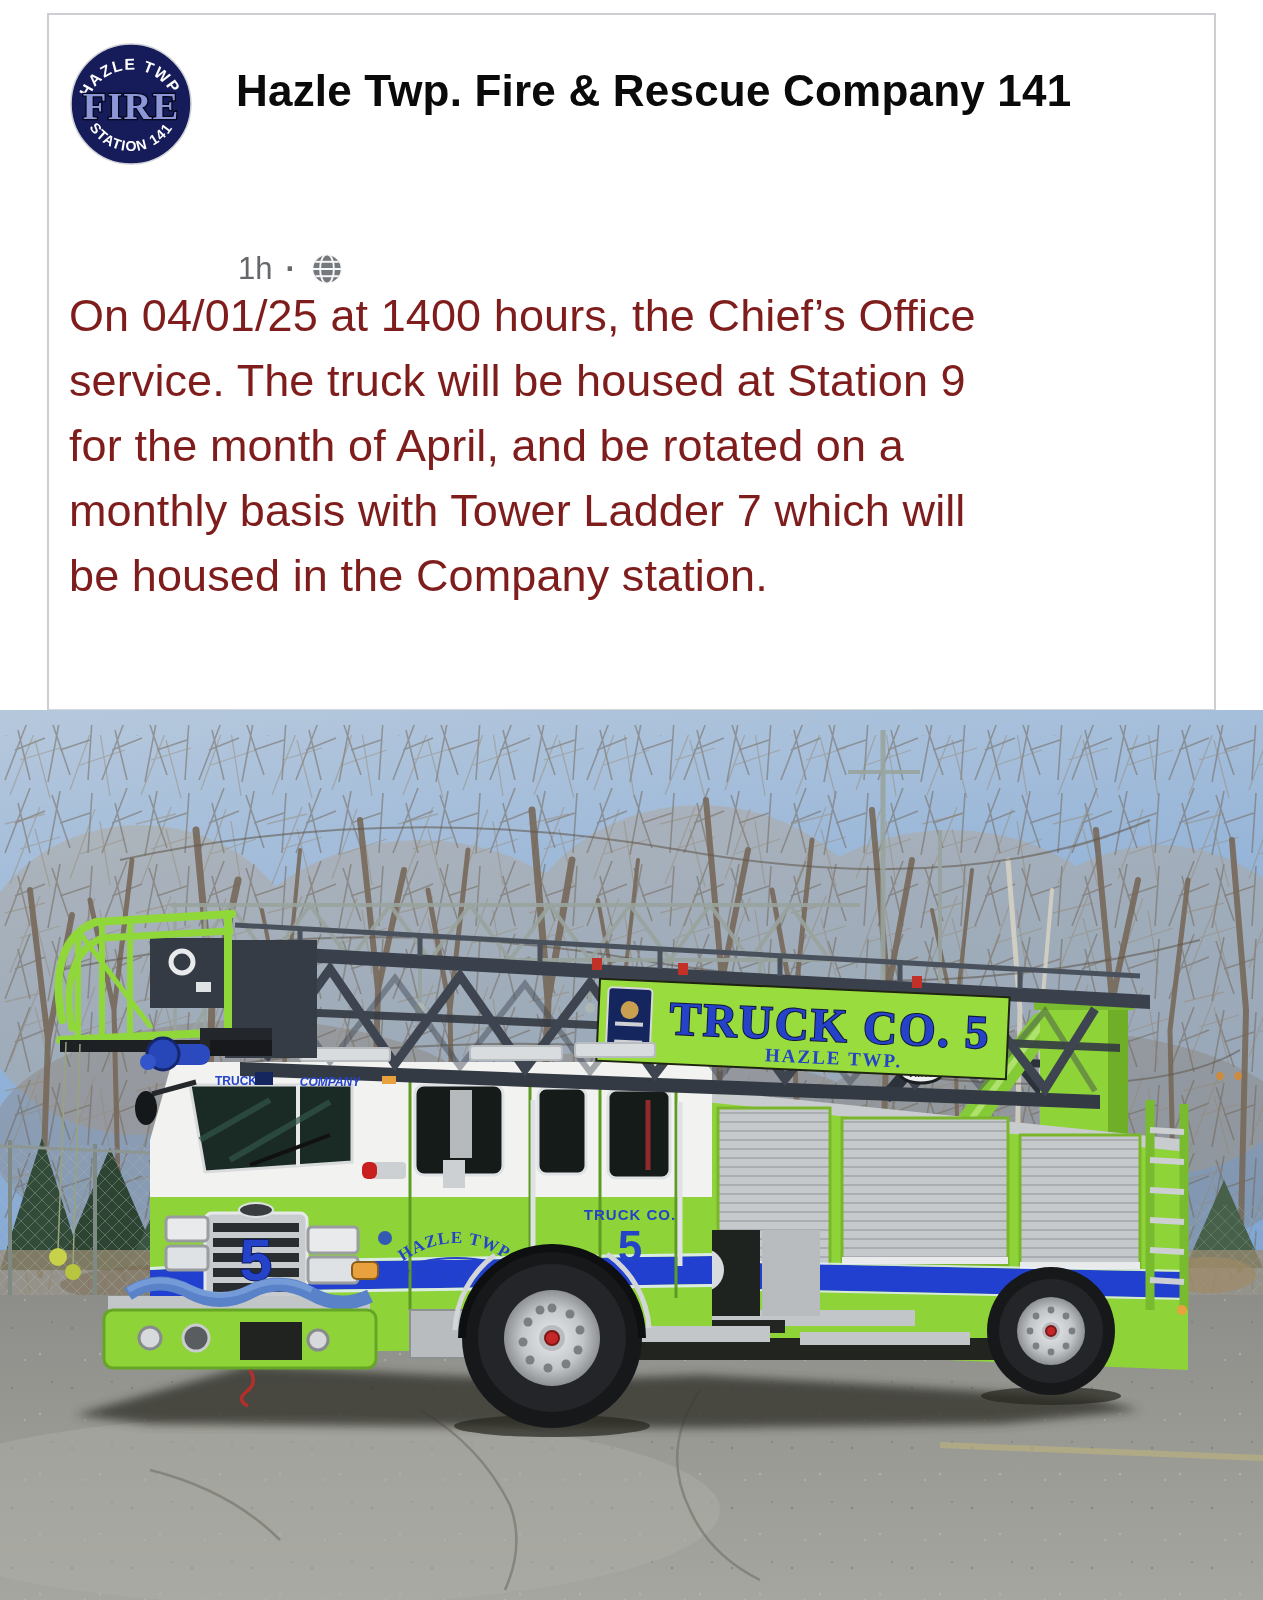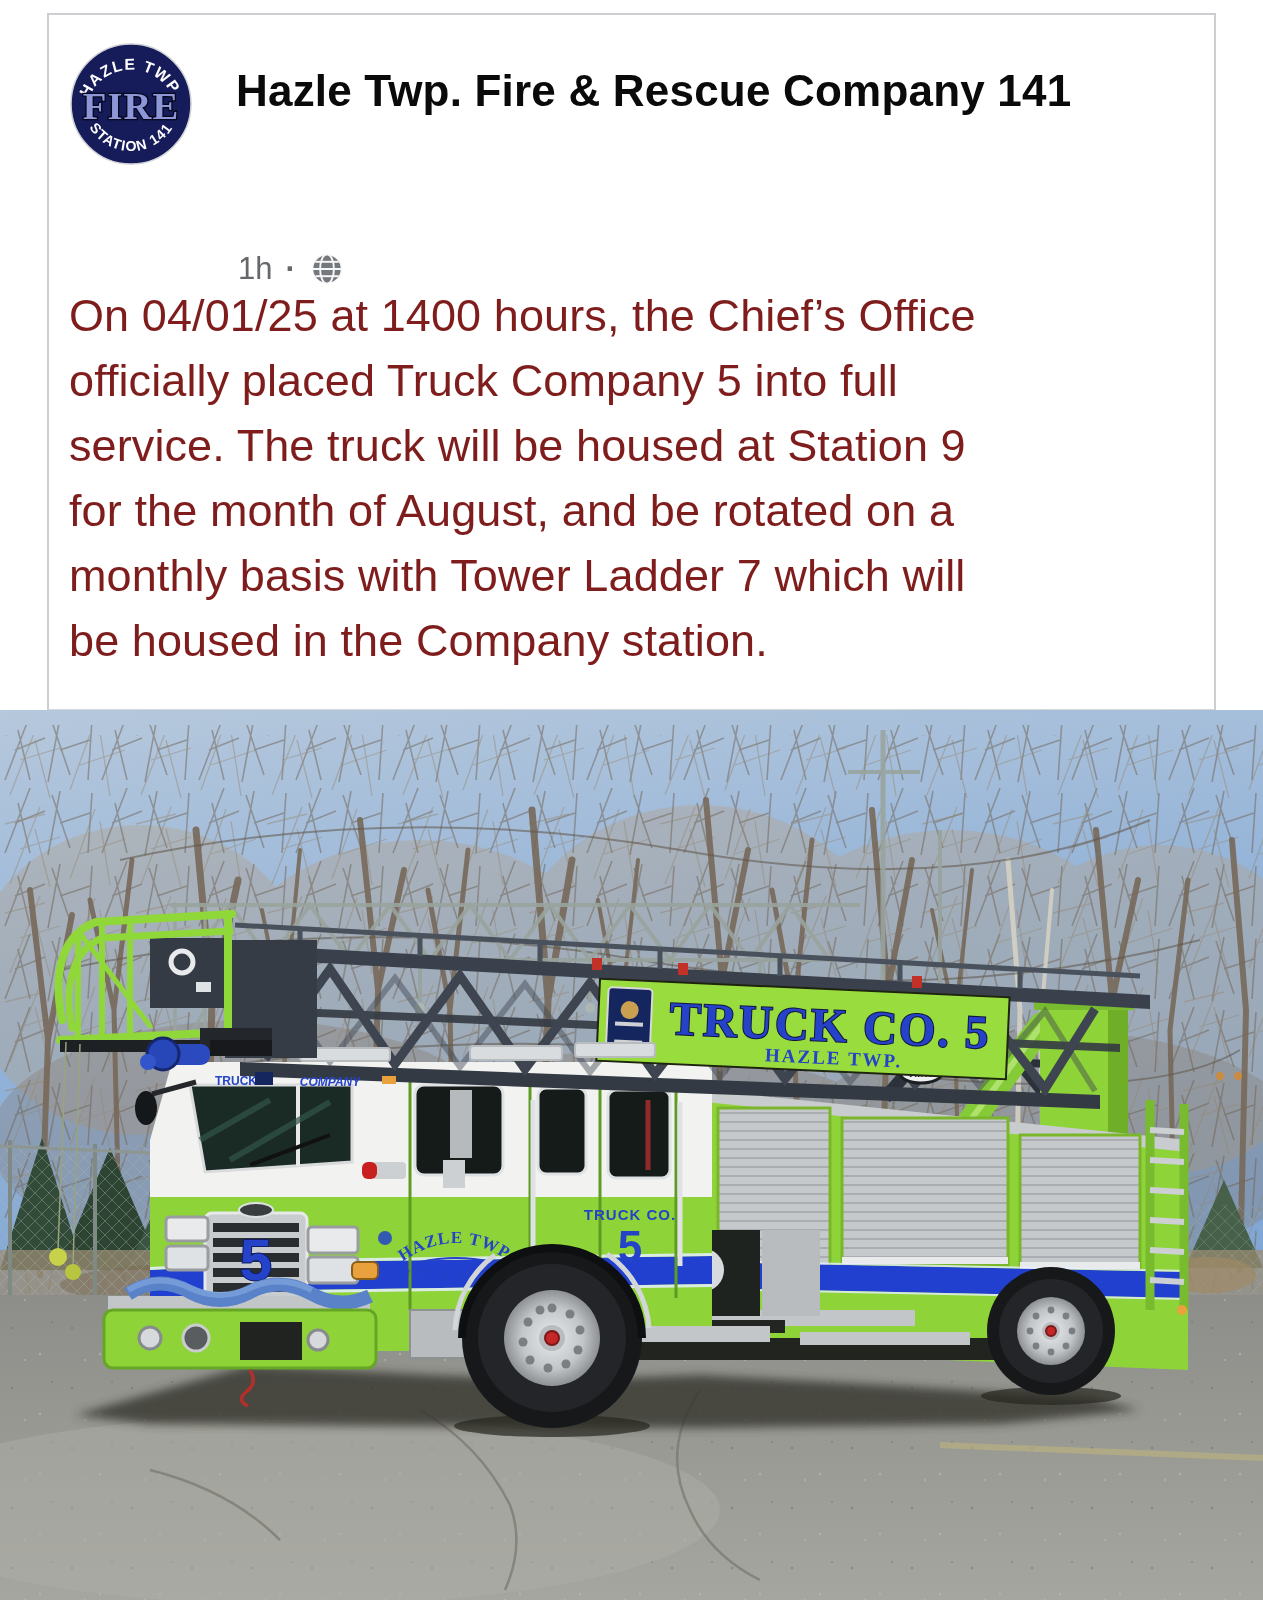--- a/index.html
+++ b/index.html
@@ -66,23 +66,22 @@
         <line x1="4.2" y1="7.2" x2="19.8" y2="7.2"></line>
         <line x1="4.2" y1="16.8" x2="19.8" y2="16.8"></line>
         <ellipse cx="12" cy="12" rx="4.6" ry="9.8"></ellipse>
         <circle cx="12" cy="12" r="9.8"></circle>
       </g>
     </svg>
   </div>
 
   <div class="post-text">
       <div>On 04/01/25 at 1400 hours, the Chief’s Office</div>
-      <div>officially placed Truck Company 5 into full</div>
       <div>service. The truck will be housed at Station 9</div>
-      <div>for the month of August, and be rotated on a</div>
+      <div>for the month of April, and be rotated on a</div>
       <div>monthly basis with Tower Ladder 7 which will</div>
       <div>be housed in the Company station.</div>
     </div>
 </div>
 
 <div class="photo-wrap">
 <svg width="1263" height="890" viewBox="0 0 1263 890">
   <defs>
     <linearGradient id="skyG" x1="0" y1="0" x2="0.25" y2="1">
       <stop offset="0" stop-color="#b6c8dc"></stop>

